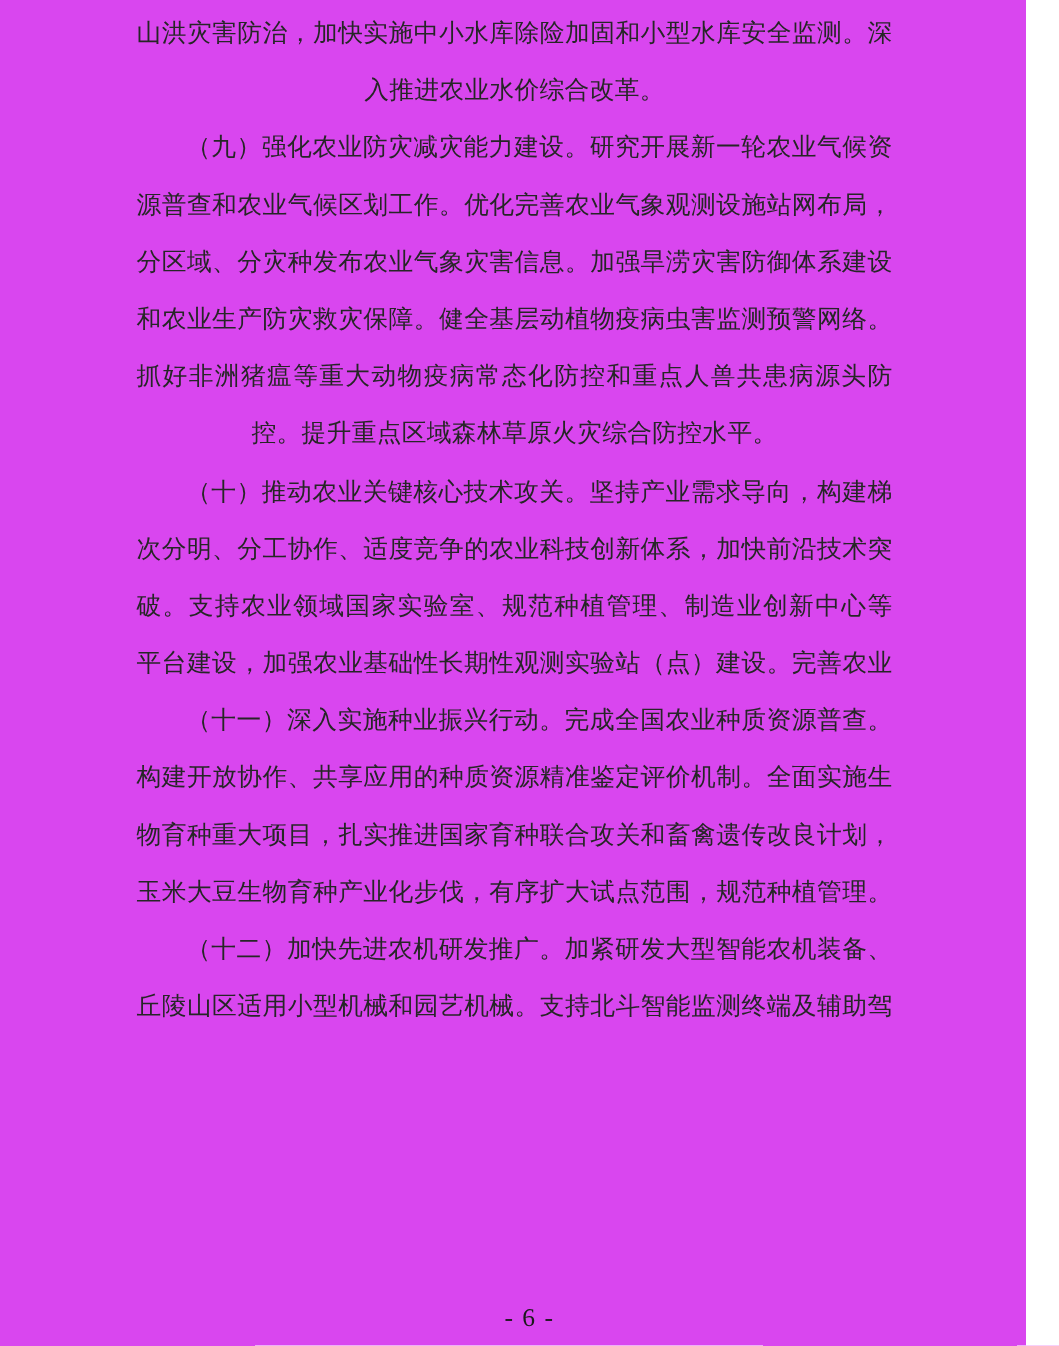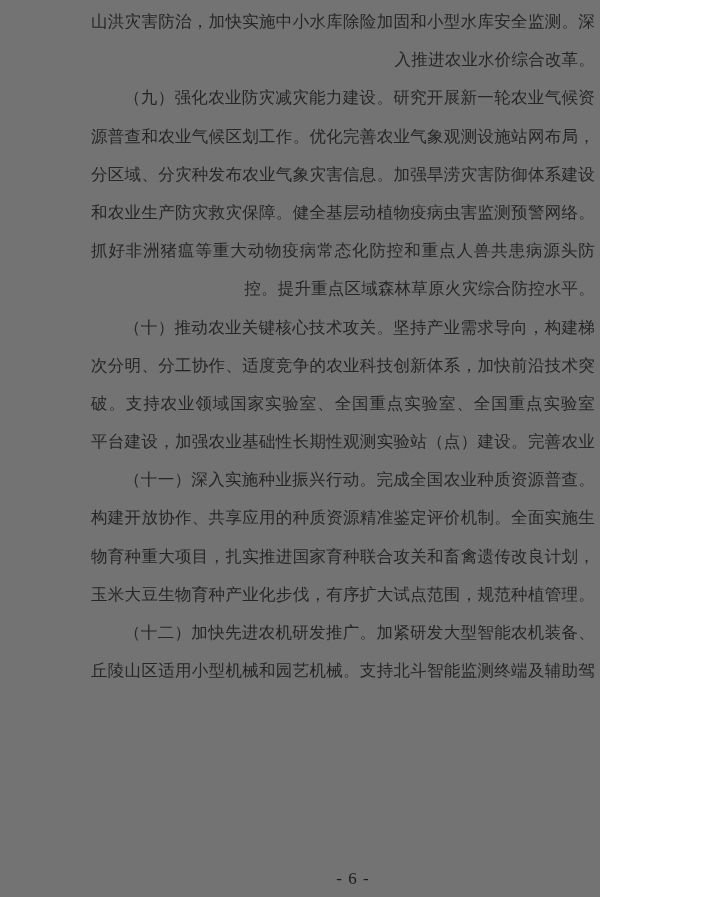--- a/index.html
+++ b/index.html
@@ -7,38 +7,38 @@
     padding: 0;
     background: #ffffff;
   }
   body {
     width: 706px;
     height: 897px;
     font-family: "Liberation Serif", serif;
   }
   .page {
     position: relative;
-    width: 600px;
+    width: 684px;
     height: 897px;
-    background: #737373;
+    background: #d946ef;
     overflow: hidden;
   }
   .text-block {
     position: absolute;
     left: 91px;
     top: 3px;
     width: 504px;
   }
   .line {
     height: 38.2px;
     line-height: 38.2px;
     font-size: 16.5px;
     color: #262626;
     letter-spacing: 0.2px;
-    text-align: right;
+    text-align: center;
     white-space: normal;
   }
   .line.fill {
     text-align: justify;
     text-align-last: justify;
     text-justify: inter-character;
   }
   .line.indent {
     text-indent: 33px;
   }
@@ -66,21 +66,21 @@
       <div class="line fill">山洪灾害防治，加快实施中小水库除险加固和小型水库安全监测。深</div>
       <div class="line">入推进农业水价综合改革。</div>
       <div class="line fill indent">（九）强化农业防灾减灾能力建设。研究开展新一轮农业气候资</div>
       <div class="line fill">源普查和农业气候区划工作。优化完善农业气象观测设施站网布局，</div>
       <div class="line fill">分区域、分灾种发布农业气象灾害信息。加强旱涝灾害防御体系建设</div>
       <div class="line fill">和农业生产防灾救灾保障。健全基层动植物疫病虫害监测预警网络。</div>
       <div class="line fill">抓好非洲猪瘟等重大动物疫病常态化防控和重点人兽共患病源头防</div>
       <div class="line">控。提升重点区域森林草原火灾综合防控水平。</div>
       <div class="line fill indent">（十）推动农业关键核心技术攻关。坚持产业需求导向，构建梯</div>
       <div class="line fill">次分明、分工协作、适度竞争的农业科技创新体系，加快前沿技术突</div>
-      <div class="line fill">破。支持农业领域国家实验室、全国重点实验室、全国重点实验室</div>
+      <div class="line fill">破。支持农业领域国家实验室、规范种植管理、制造业创新中心等</div>
       <div class="line fill">平台建设，加强农业基础性长期性观测实验站（点）建设。完善农业</div>
       <div class="line fill indent">（十一）深入实施种业振兴行动。完成全国农业种质资源普查。</div>
       <div class="line fill">构建开放协作、共享应用的种质资源精准鉴定评价机制。全面实施生</div>
       <div class="line fill">物育种重大项目，扎实推进国家育种联合攻关和畜禽遗传改良计划，</div>
       <div class="line fill">玉米大豆生物育种产业化步伐，有序扩大试点范围，规范种植管理。</div>
       <div class="line fill indent">（十二）加快先进农机研发推广。加紧研发大型智能农机装备、</div>
       <div class="line fill">丘陵山区适用小型机械和园艺机械。支持北斗智能监测终端及辅助驾</div>
     </div>
   <footer class="page-number">- 6 -</footer>
 </main>

